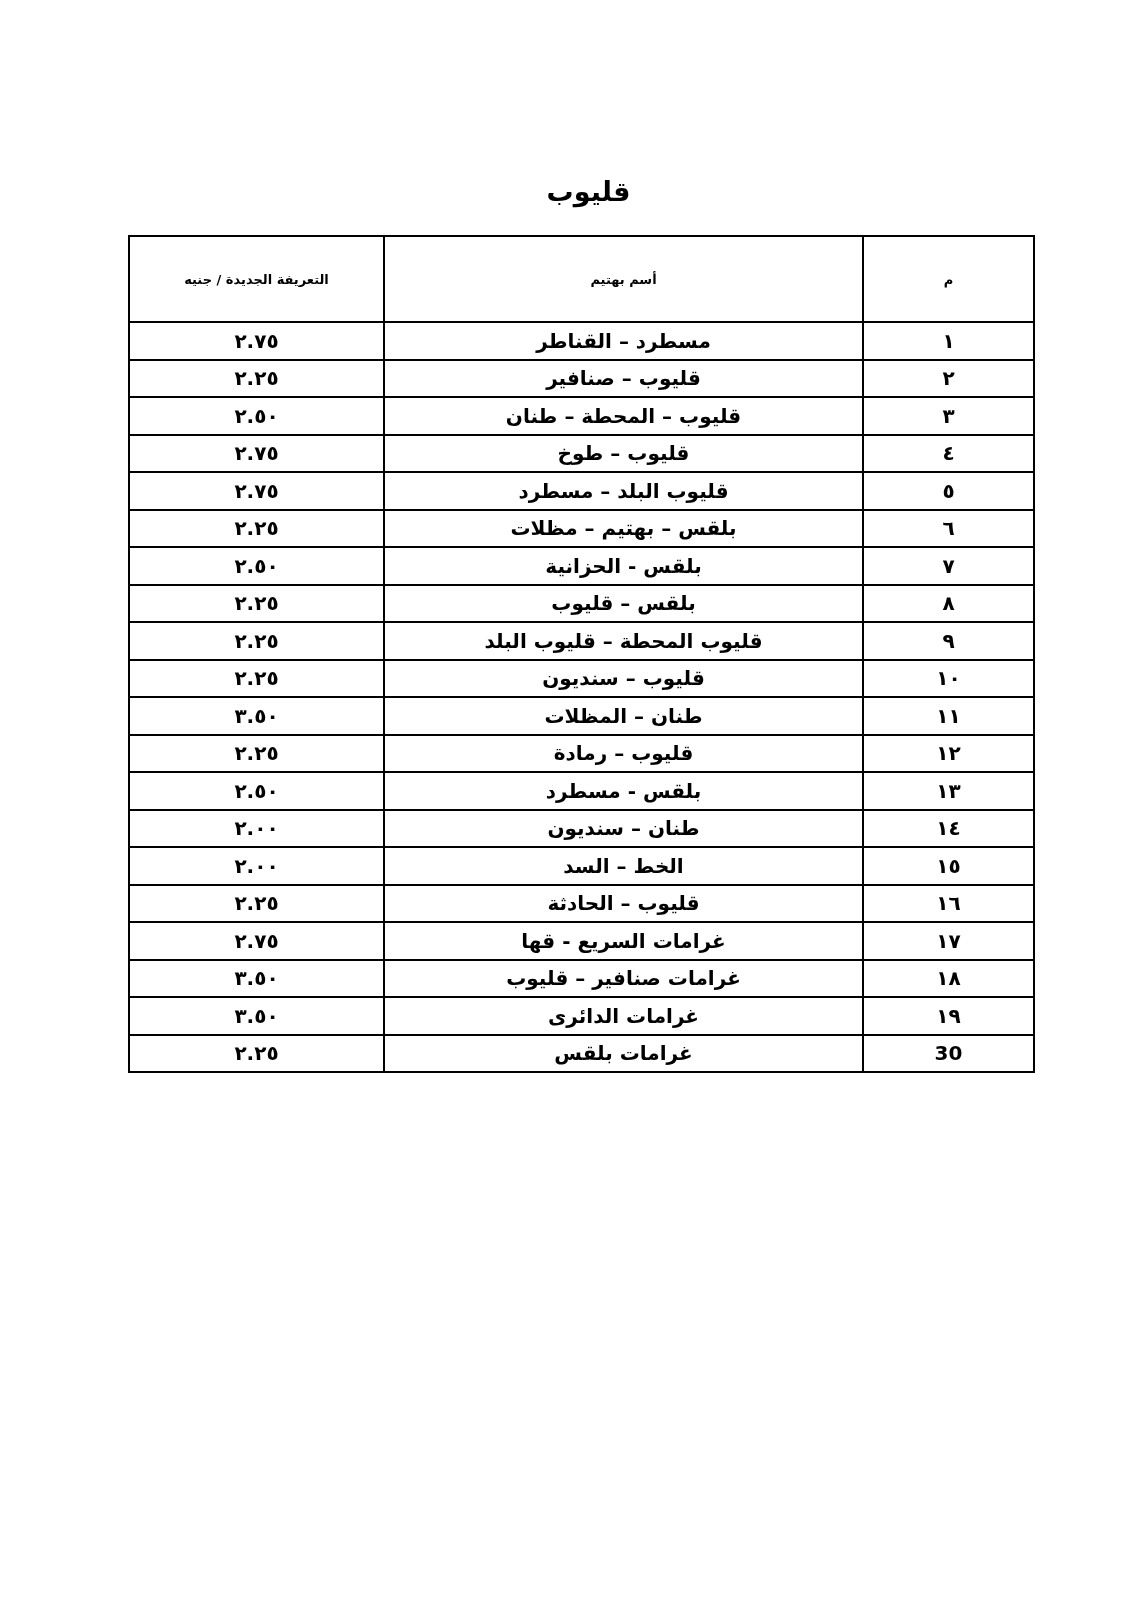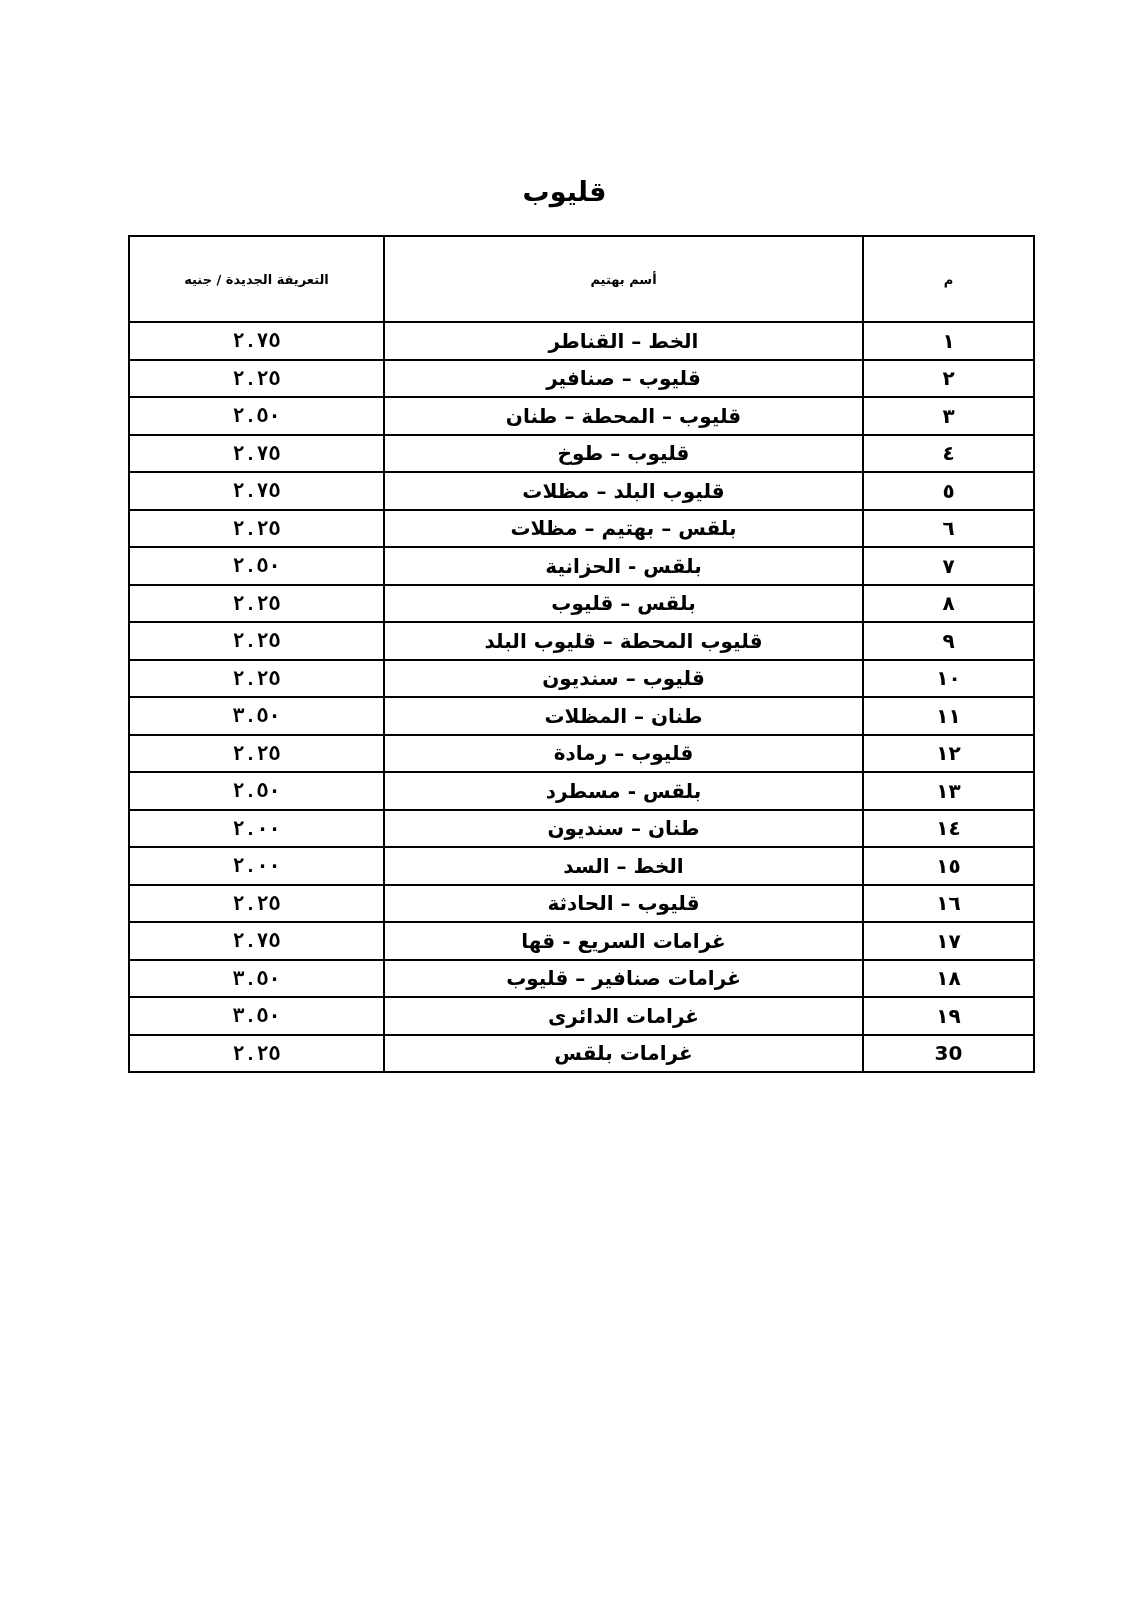--- a/index.html
+++ b/index.html
@@ -9,21 +9,21 @@
   }
   body {
     position: relative;
     width: 1132px;
     height: 1600px;
     font-family: "DejaVu Sans", sans-serif;
     color: #000000;
   }
   .doc-title {
     position: absolute;
-    left: 112px;
+    left: 136px;
     width: 905px;
     top: 176px;
     text-align: center;
     font-size: 27px;
     font-weight: bold;
     letter-spacing: 1px;
   }
   table.tariff-table {
     position: absolute;
     left: 128px;
@@ -53,21 +53,20 @@
   .tariff-table tbody td {
     height: 35.5px;
     font-size: 20px;
   }
   td.cell-index {
     font-size: 18px;
   }
   td.cell-tariff {
     font-size: 19px;
     letter-spacing: 3px;
-    font-family: Liberation Mono, monospace;
   }
 </style>
 </head>
 <body>
 
 <div class="doc-title">قليوب</div>
 
 <table class="tariff-table" dir="rtl">
   <colgroup>
     <col class="col-index">
@@ -77,41 +76,41 @@
   <thead>
     <tr>
       <th class="cell-index">م</th>
       <th class="cell-route">أسم بهتيم</th>
       <th class="cell-tariff-h">التعريفة الجديدة / جنيه</th>
     </tr>
   </thead>
   <tbody>
       <tr>
         <td class="cell-index">١</td>
-        <td class="cell-route">الخط – القناطر</td>
+        <td class="cell-route">مسطرد – القناطر</td>
         <td class="cell-tariff">٢.٧٥</td>
       </tr>
       <tr>
         <td class="cell-index">٢</td>
         <td class="cell-route">قليوب – صنافير</td>
         <td class="cell-tariff">٢.٢٥</td>
       </tr>
       <tr>
         <td class="cell-index">٣</td>
         <td class="cell-route">قليوب – المحطة – طنان</td>
         <td class="cell-tariff">٢.٥٠</td>
       </tr>
       <tr>
         <td class="cell-index">٤</td>
         <td class="cell-route">قليوب – طوخ</td>
         <td class="cell-tariff">٢.٧٥</td>
       </tr>
       <tr>
         <td class="cell-index">٥</td>
-        <td class="cell-route">قليوب البلد – مظلات</td>
+        <td class="cell-route">قليوب البلد – مسطرد</td>
         <td class="cell-tariff">٢.٧٥</td>
       </tr>
       <tr>
         <td class="cell-index">٦</td>
         <td class="cell-route">بلقس – بهتيم – مظلات</td>
         <td class="cell-tariff">٢.٢٥</td>
       </tr>
       <tr>
         <td class="cell-index">٧</td>
         <td class="cell-route">بلقس - الحزانية</td>

